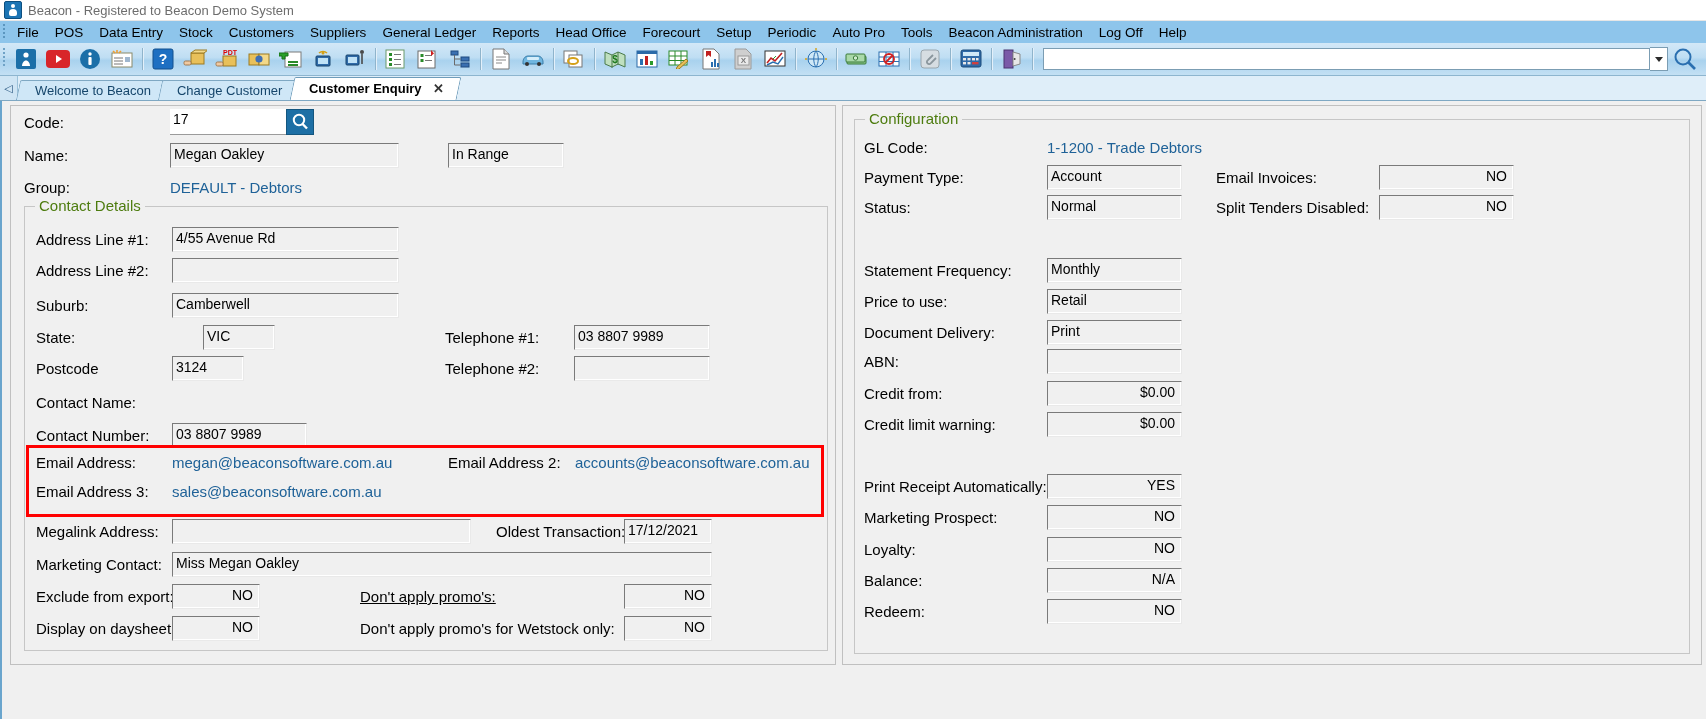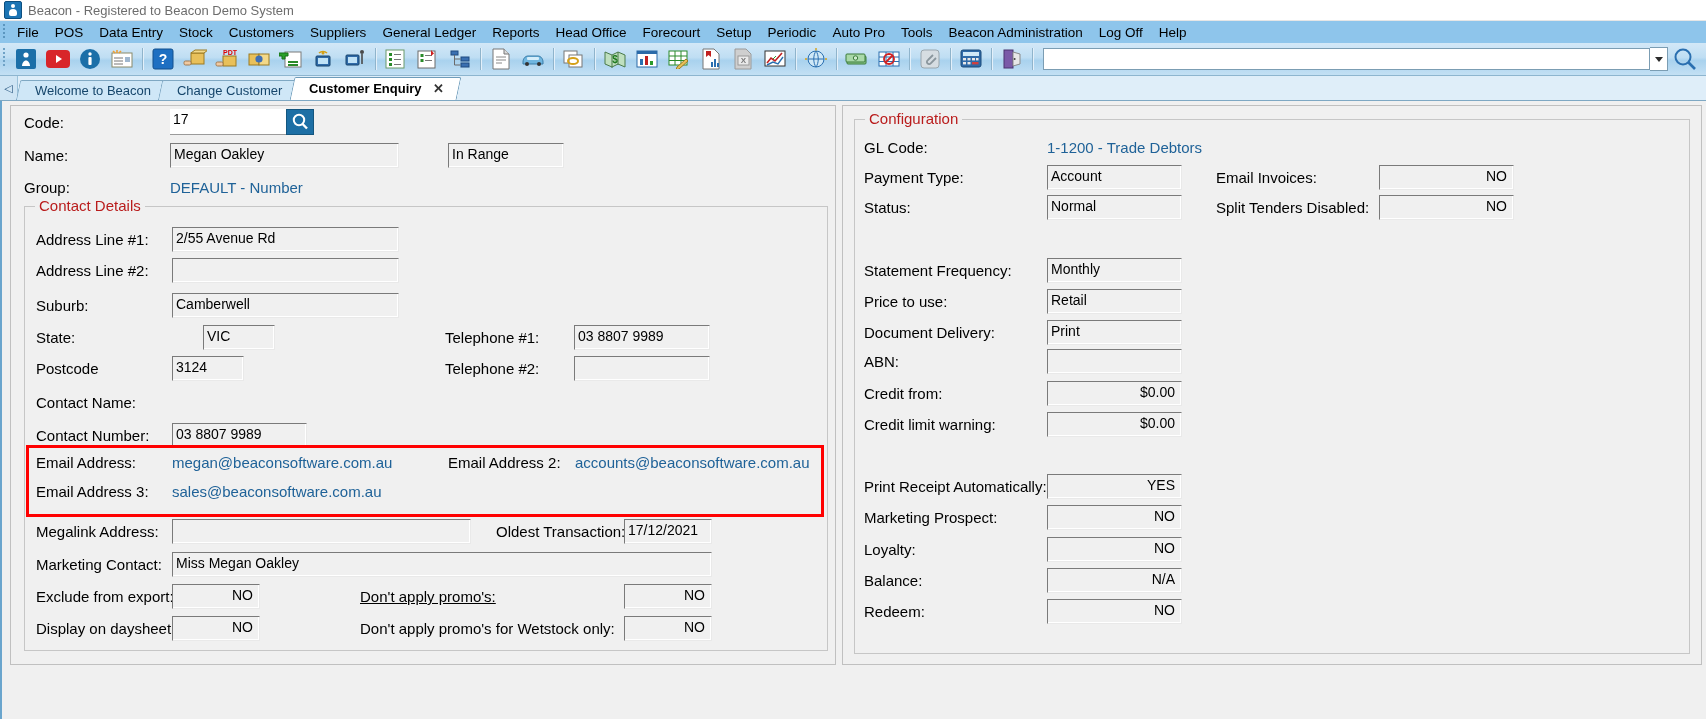--- a/index.html
+++ b/index.html
@@ -118,21 +118,21 @@
     font-size:14px;color:#000;line-height:normal;
     padding:2px 3px 0 3px;box-sizing:border-box;white-space:nowrap;overflow:hidden;
   }
   .fld.white{background:#ffffff;border:none;border-bottom:1px solid #9b9b9b;}
   .fld.right{text-align:right;padding-right:6px;}
 
   
   .group{position:absolute;border:1px solid #c6c6c6;box-sizing:border-box;}
   .group > .group-title{
     position:absolute;top:-10px;left:10px;background:#f0f0f0;padding:0 4px;
-    font-size:15px;color:#b91c1c;
+    font-size:15px;color:#4d7c0f;
   }
 
   .redbox{
     position:absolute;border:3px solid #ff0000;box-sizing:border-box;
     pointer-events:none;
   }
   .outer-frame{
     position:absolute;border:1px solid #c0c0c0;box-sizing:border-box;
   }
   .code-search-btn{
@@ -504,28 +504,28 @@
         <circle cx="9" cy="8" r="5.2" fill="none" stroke="#ffffff" stroke-width="2"></circle>
         <line x1="12.6" y1="12" x2="17" y2="16.5" stroke="#ffffff" stroke-width="2.4"></line>
       </svg>
   </div>
 
   <div class="lbl" style="position:absolute;left:22px;top:46px;">Name:</div>
   <div class="fld" style="left:168px;top:42px;width:229px;height:25px;">Megan Oakley</div>
   <div class="fld" style="left:446px;top:42px;width:116px;height:25px;">In Range</div>
 
   <div class="lbl" style="position:absolute;left:22px;top:78px;">Group:</div>
-  <div class="lbl-blue" style="position:absolute;left:168px;top:78px;">DEFAULT - Number</div>
+  <div class="lbl-blue" style="position:absolute;left:168px;top:78px;">DEFAULT - Debtors</div>
 
   <div class="group" style="left:22px;top:105px;width:804px;height:445px;">
     <div class="group-title">Contact Details</div>
   </div>
 
   <div class="lbl" style="position:absolute;left:34px;top:130px;">Address Line #1:</div>
-  <div class="fld" style="left:170px;top:126px;width:227px;height:25px;">2/55 Avenue Rd</div>
+  <div class="fld" style="left:170px;top:126px;width:227px;height:25px;">4/55 Avenue Rd</div>
 
   <div class="lbl" style="position:absolute;left:34px;top:161px;">Address Line #2:</div>
   <div class="fld" style="left:170px;top:157px;width:227px;height:25px;"></div>
 
   <div class="lbl" style="position:absolute;left:34px;top:196px;">Suburb:</div>
   <div class="fld" style="left:170px;top:192px;width:227px;height:25px;">Camberwell</div>
 
   <div class="lbl" style="position:absolute;left:34px;top:228px;">State:</div>
   <div class="fld" style="left:170px;top:224px;width:72px;height:25px;margin-left:31px;">VIC</div>
 

